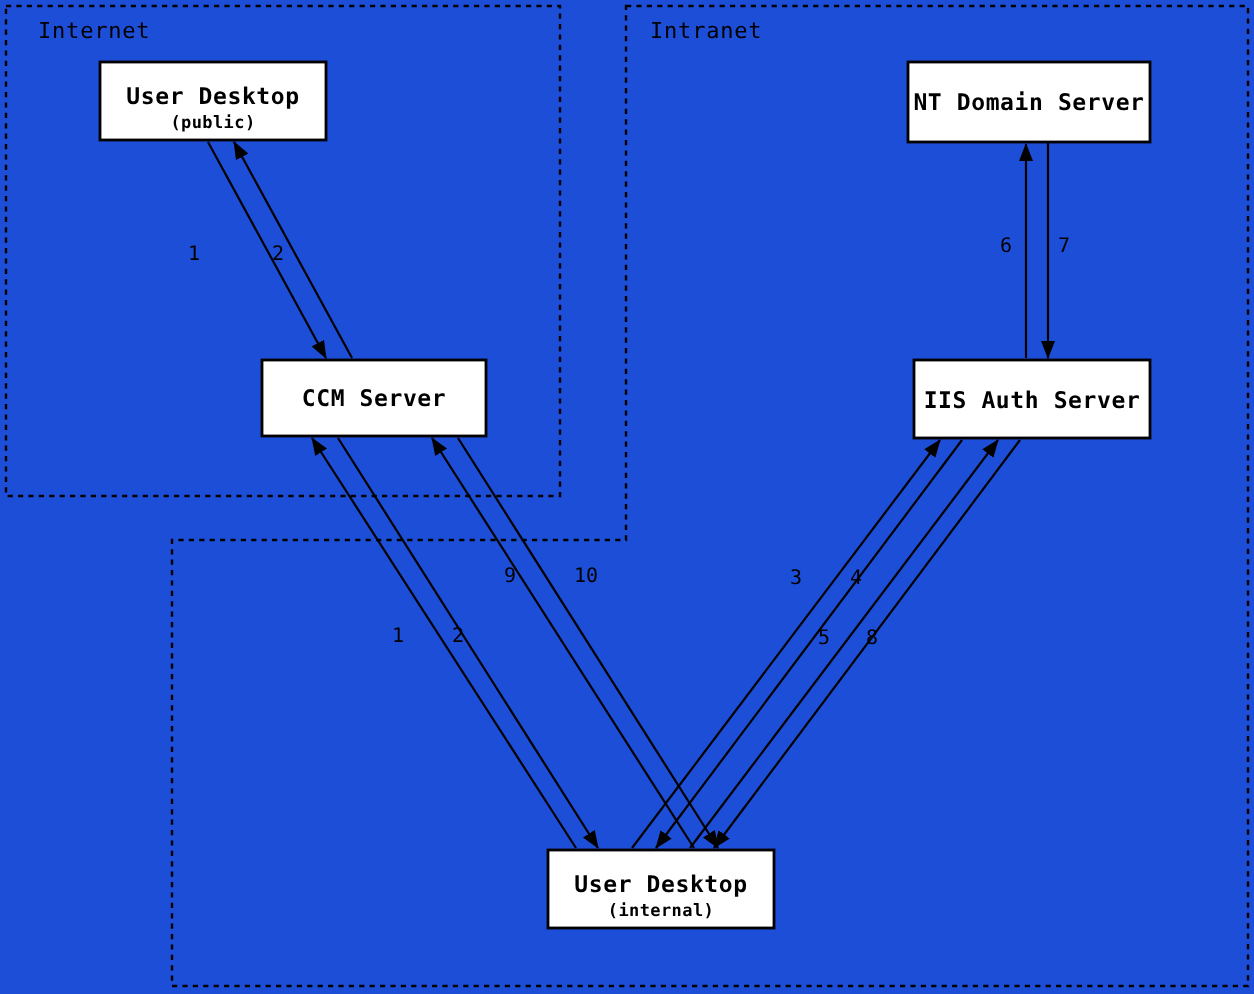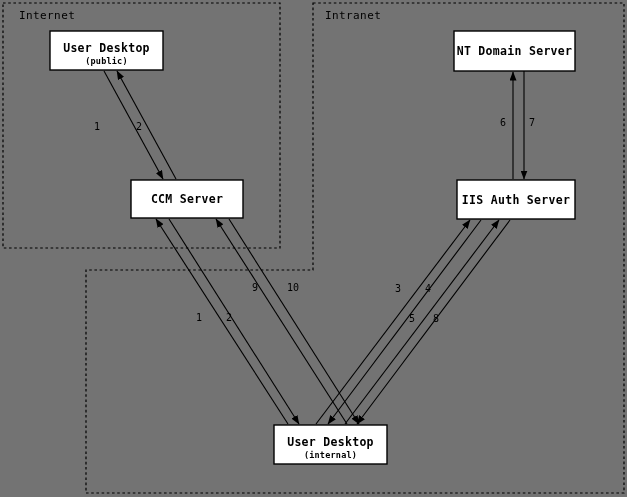--- a/index.html
+++ b/index.html
@@ -4,21 +4,21 @@
 <style>
   html, body {
     margin: 0;
     padding: 0;
     background: #ffffff;
   }
   #diagram-root {
     position: relative;
     width: 627px;
     height: 497px;
-    background: #737373;
+    background: #1d4ed8;
     overflow: hidden;
     font-family: "DejaVu Sans Mono", "Liberation Mono", monospace;
   }
   #diagram-svg {
     position: absolute;
     left: 0;
     top: 0;
     width: 627px;
     height: 497px;
   }

